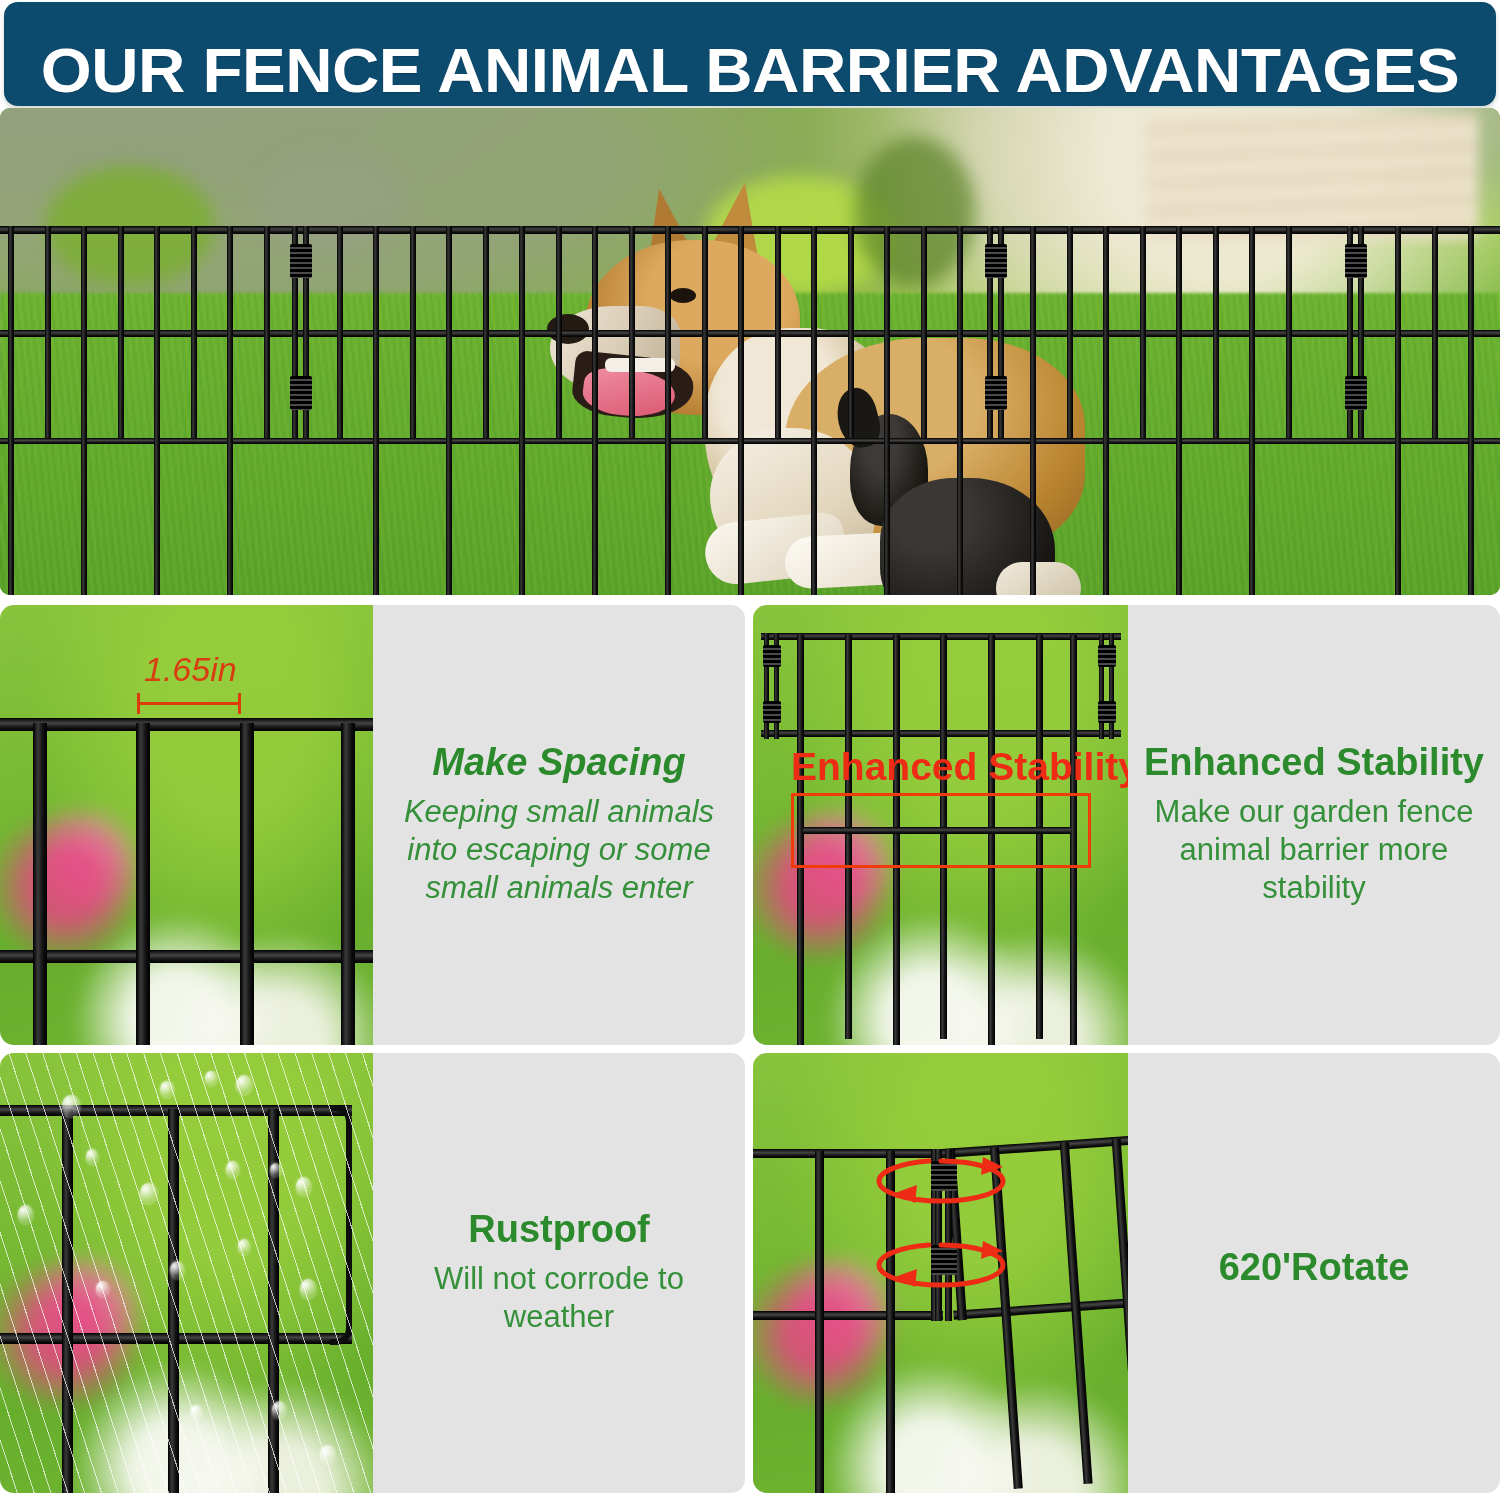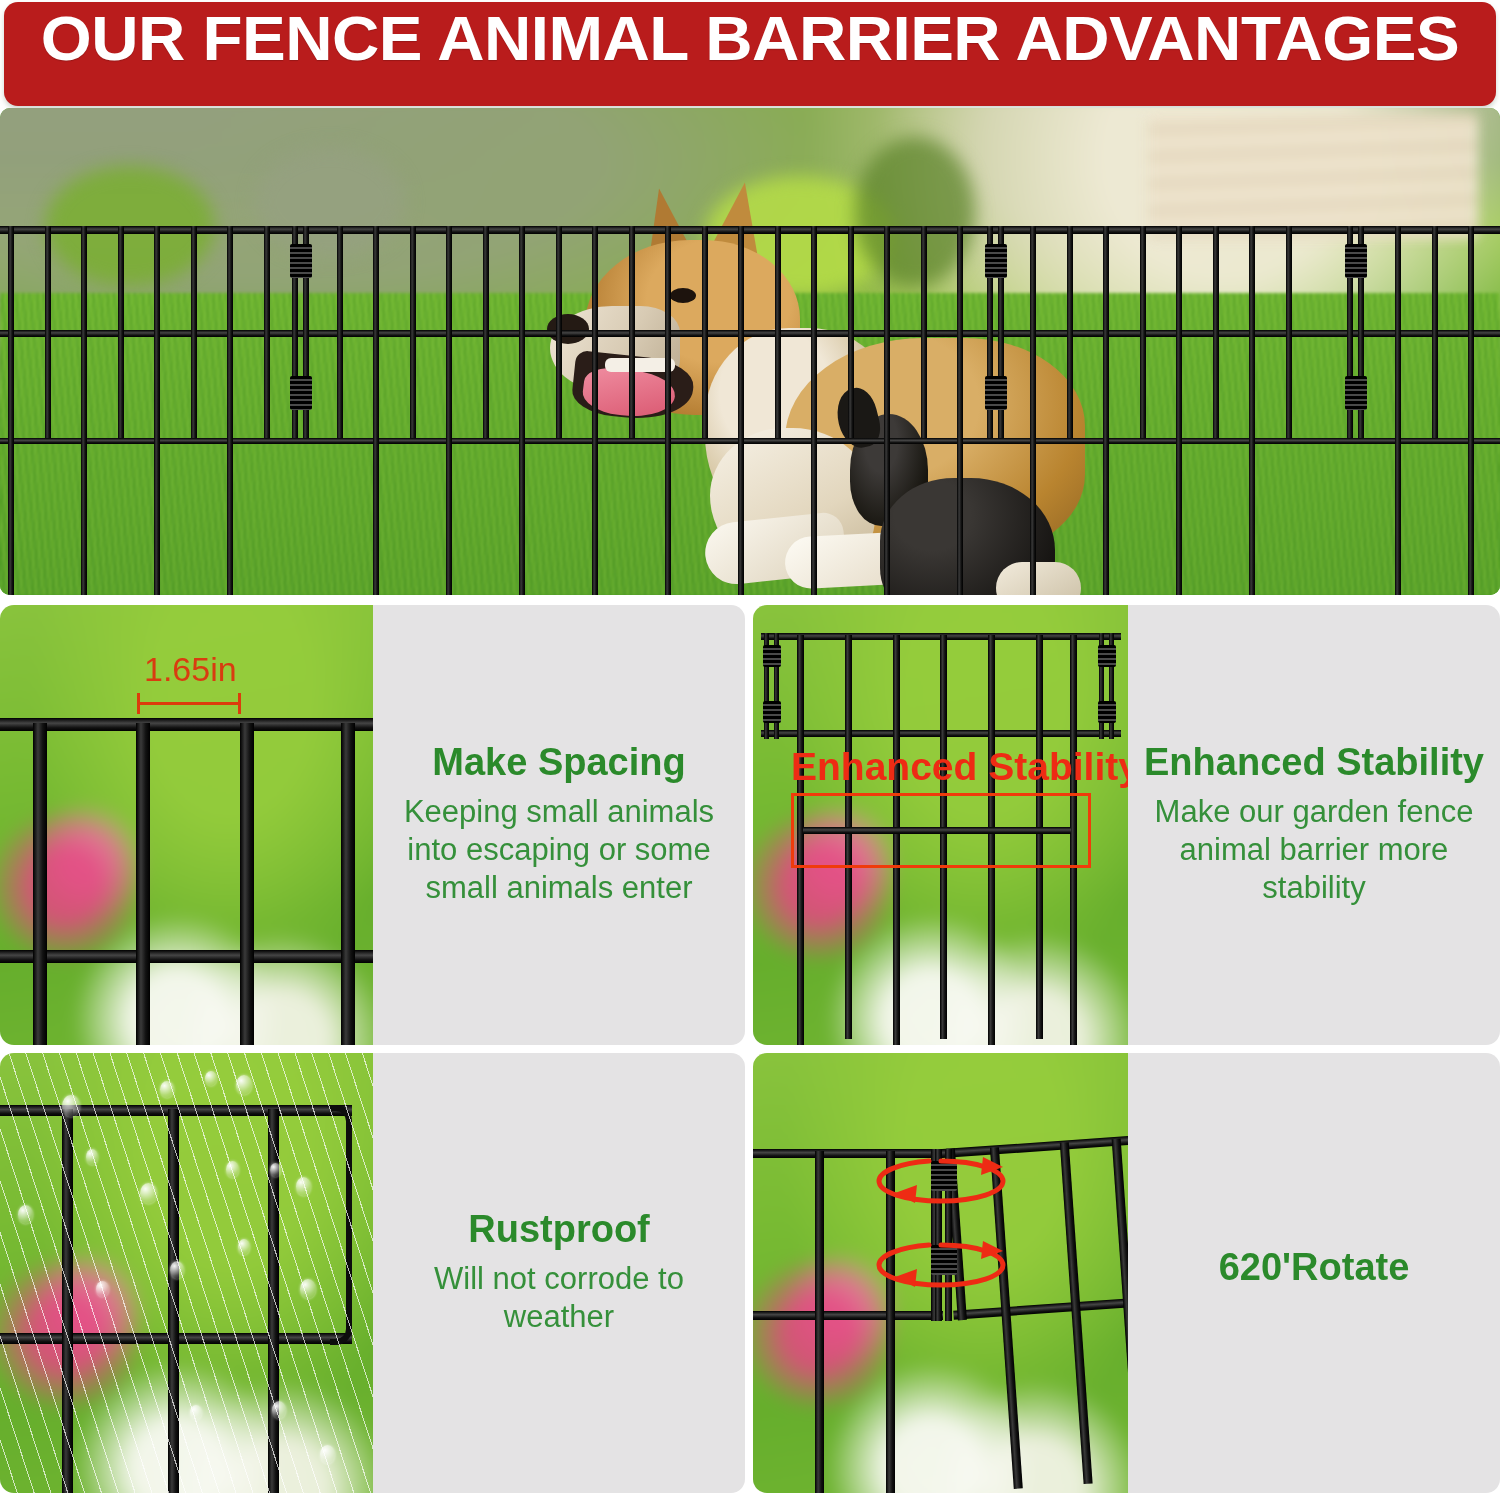--- a/index.html
+++ b/index.html
@@ -2,23 +2,23 @@
 <html><head>
 <meta charset="utf-8">
 <style>
   html,body{margin:0;padding:0;background:#ffffff;}
   body{width:1500px;height:1496px;font-family:"Liberation Sans",sans-serif;overflow:hidden;}
   .page{position:relative;width:1500px;height:1496px;background:#fff;}
 
   
   .banner{
     position:absolute;left:4px;top:2px;width:1492px;height:104px;
-    background:#b91c1c;border-radius:14px;
+    background:#0c4a6e;border-radius:14px;
     box-shadow:0 3px 5px rgba(120,140,120,.35);
-    display:flex;align-items:flex-start;justify-content:center;overflow:hidden;
+    display:flex;align-items:flex-end;justify-content:center;overflow:hidden;
   }
   .banner-title{
     color:#ffffff;font-weight:700;font-size:63px;letter-spacing:-.5px;
     white-space:nowrap;transform:scaleX(1.04);
     font-family:"Liberation Sans",sans-serif;
     text-shadow:0 1px 1px rgba(0,0,0,.18);
   }
 
   
   .photo{position:relative;overflow:hidden;background:#5fae33;}
@@ -224,21 +224,21 @@
       </div>
       <div style="position:absolute;left:1345px;top:118px;width:22px;height:212px;">
         <div class="bar" style="left:2px;top:0;width:6px;height:212px;"></div>
         <div class="bar" style="left:13px;top:0;width:6px;height:212px;"></div>
         <div class="pin" style="left:0;top:18px;width:22px;height:34px;"></div>
         <div class="pin" style="left:0;top:150px;width:22px;height:34px;"></div>
       </div>
     </div>
   </div>
 
-  <div class="card" style="left:0;top:605px;width:745px;height:440px;">
+  <div class="card" style="left:0;top:605px;width:745px;height:440px;font-style:italic;">
     <div class="shot" style="width:373px;height:440px;">
       <div class="bg-lawn"></div>
 
       <div style="position:absolute;inset:0;">
         <div class="rail" style="left:0;top:113px;width:373px;height:13px;"></div>
         <div class="rail" style="left:0;top:345px;width:373px;height:13px;"></div>
         <div class="bar" style="left:33px;top:118px;width:14px;height:322px;"></div>
         <div class="bar" style="left:136px;top:118px;width:14px;height:322px;"></div>
         <div class="bar" style="left:240px;top:118px;width:14px;height:322px;"></div>
         <div class="bar" style="left:341px;top:118px;width:14px;height:322px;"></div>

